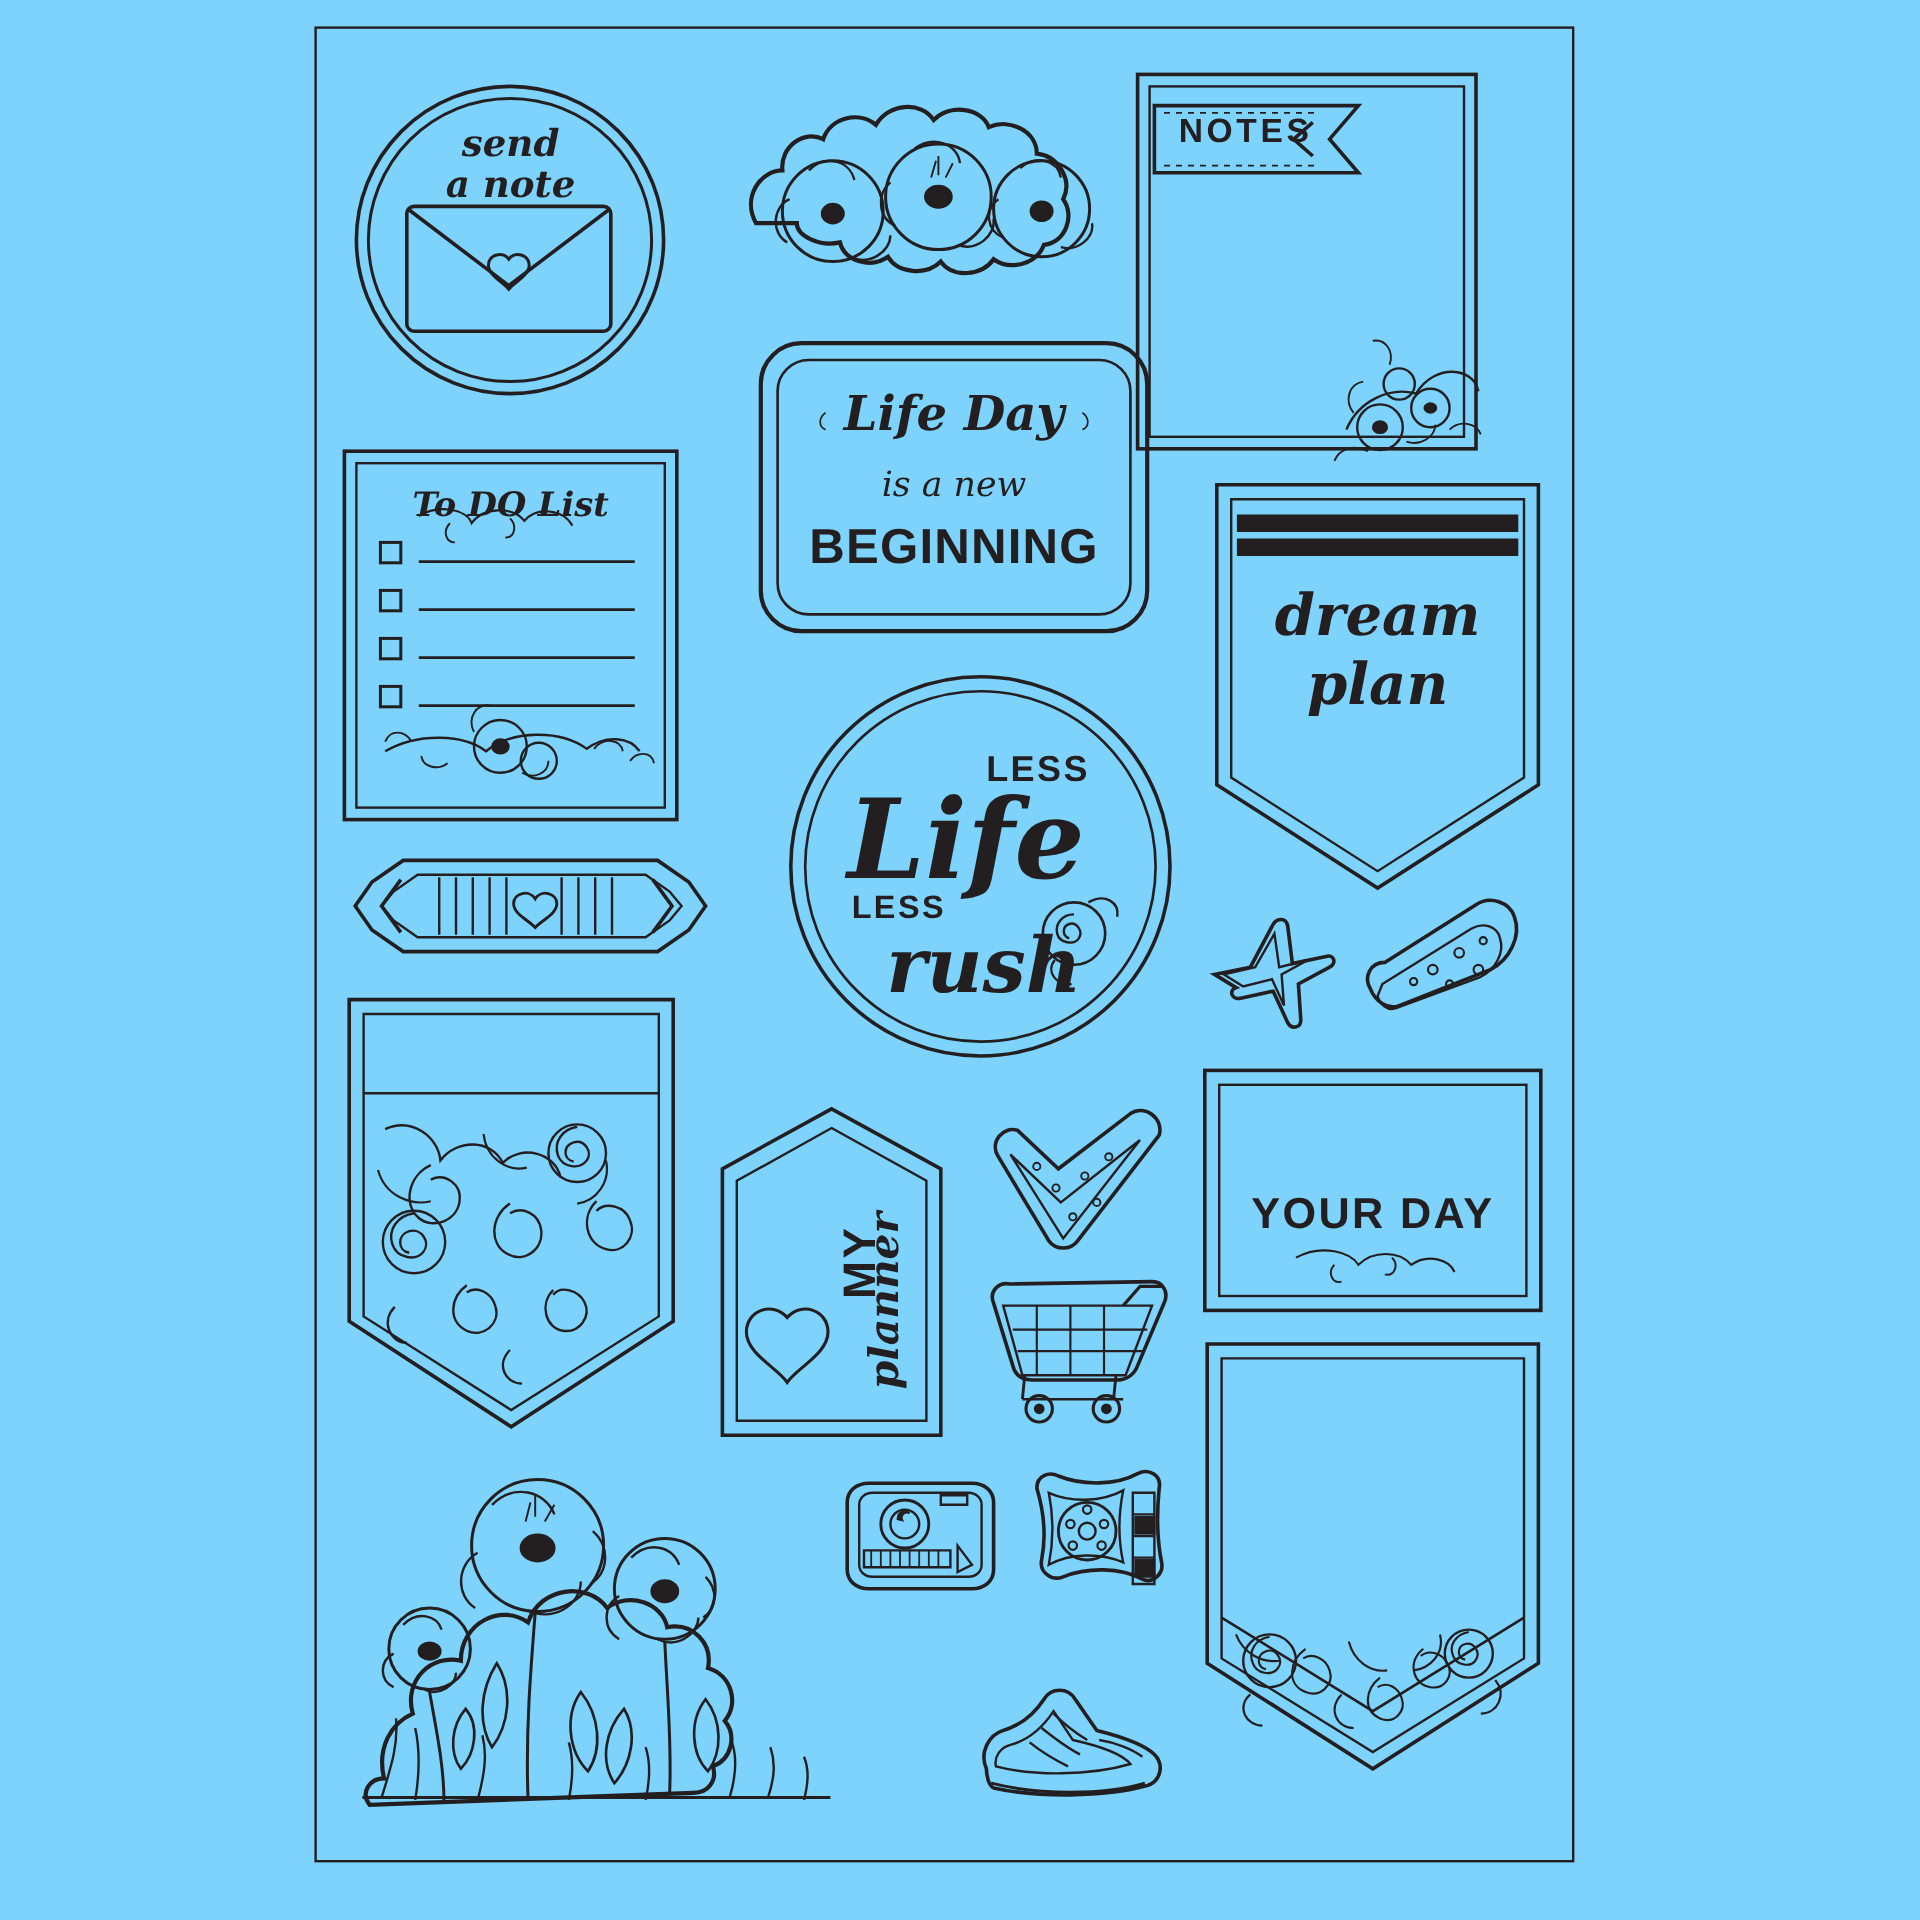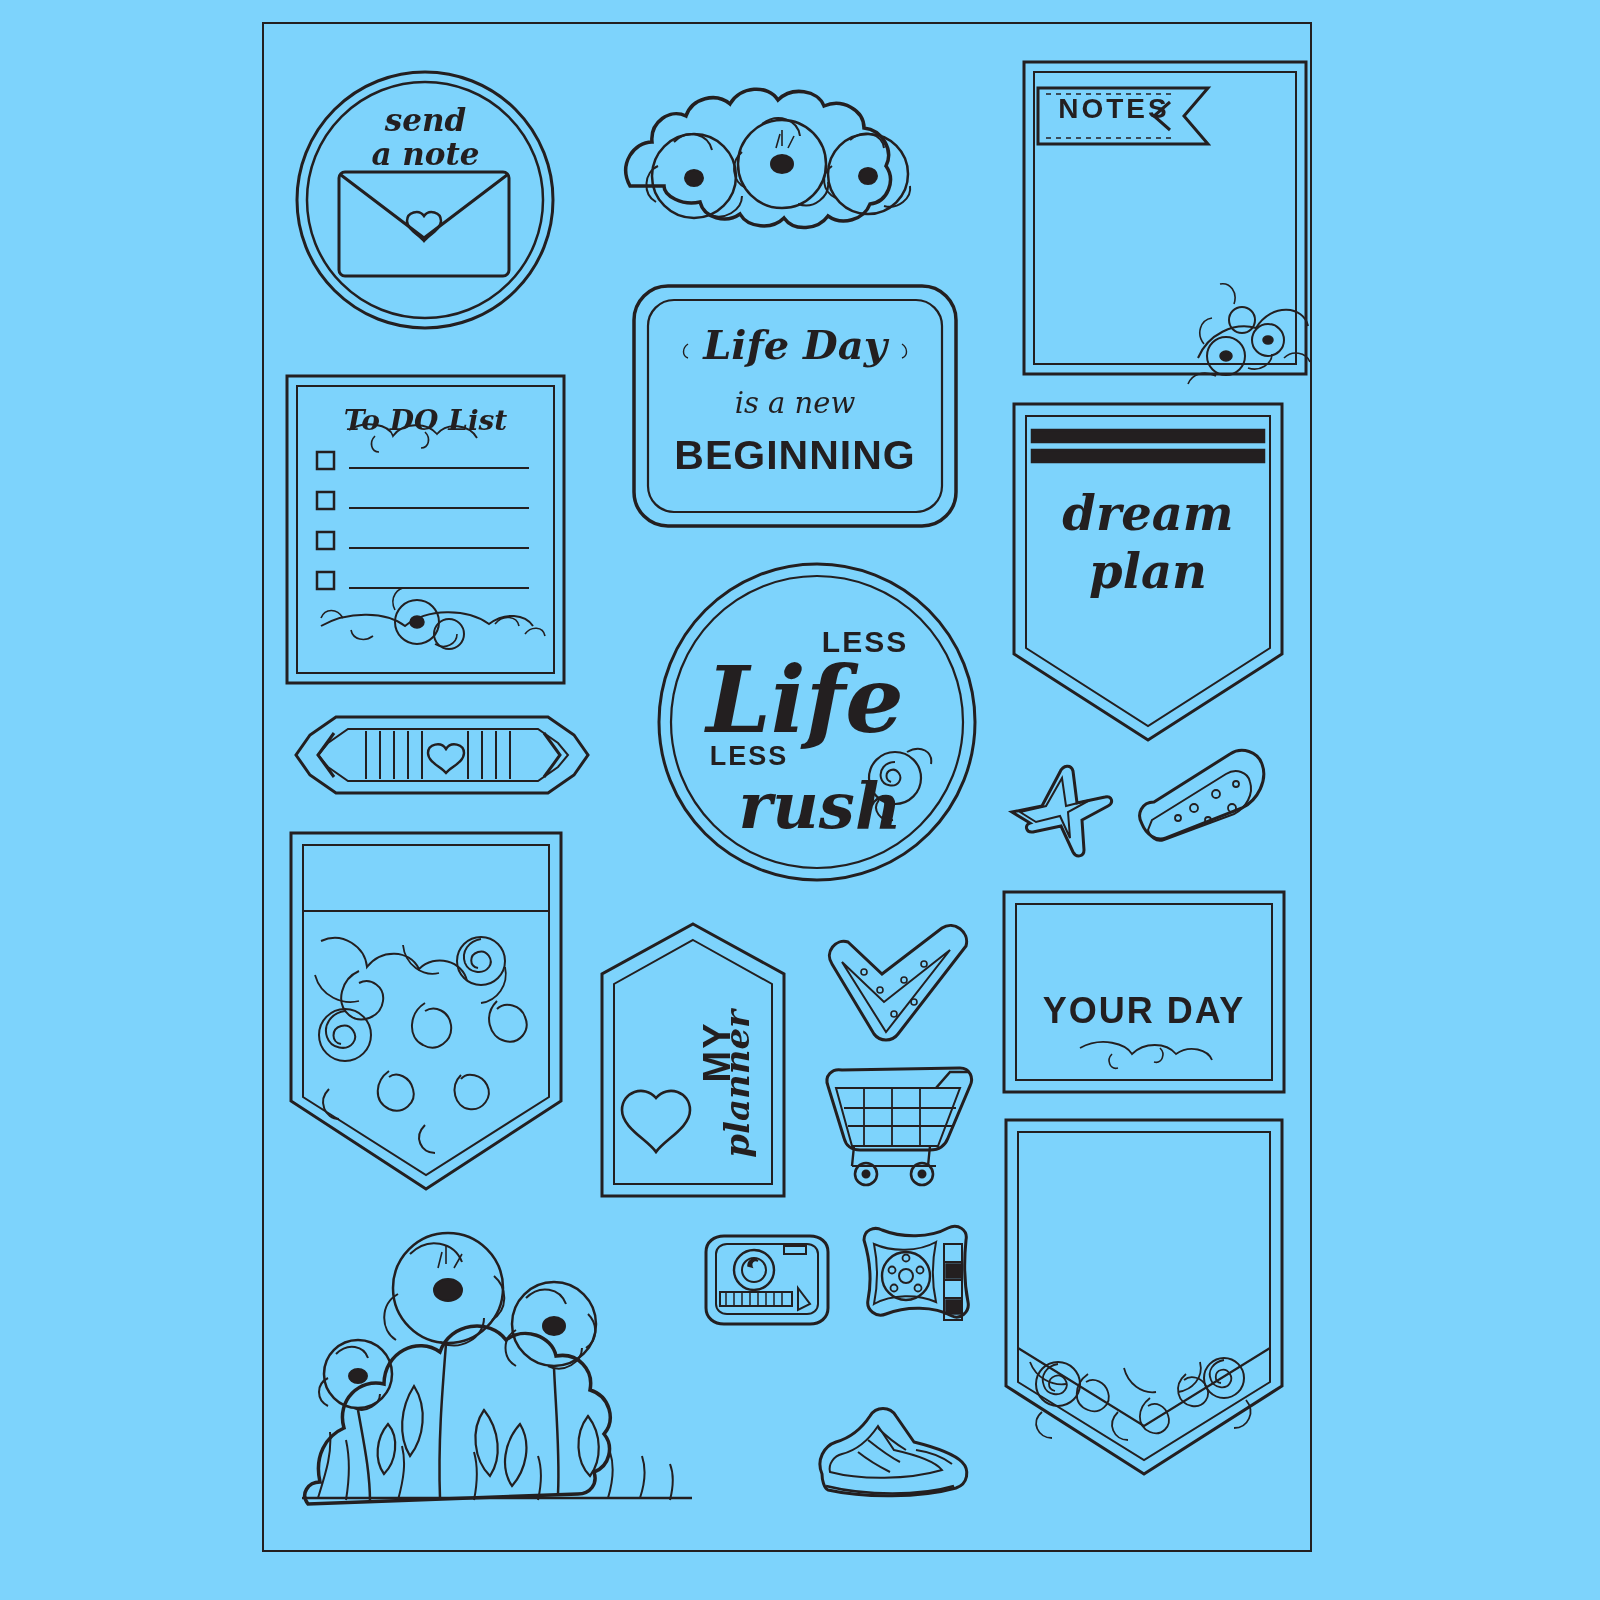--- a/index.html
+++ b/index.html
@@ -88,21 +88,21 @@
       <path class="ink" d="M62 64 c14 -14 34 -8 38 8 M46 88 c-14 6 -16 28 -2 36 M96 136 c16 8 34 -4 34 -18" stroke-width="2"></path>
       <path class="ink" d="M150 46 c16 -12 36 -4 38 12 M130 74 c-12 10 -10 30 4 36 M186 126 c16 6 32 -8 30 -22" stroke-width="2"></path>
       <path class="ink" d="M238 62 c14 -12 32 -6 34 8 M220 88 c-12 8 -10 26 4 32 M272 128 c14 4 28 -8 26 -20" stroke-width="2"></path>
       <ellipse class="ink" cx="170" cy="86" rx="11" ry="9" stroke-width="2" style="fill:#231f20"></ellipse>
       <ellipse class="ink" cx="82" cy="100" rx="9" ry="8" stroke-width="2" style="fill:#231f20"></ellipse>
       <ellipse class="ink" cx="256" cy="98" rx="9" ry="8" stroke-width="2" style="fill:#231f20"></ellipse>
       <path class="ink" d="M164 70 l4 -14 M176 70 l6 -12 M170 68 l0 -16" stroke-width="1.6"></path>
     </svg>
   </div>
 
-  <div class="sticker" style="left:1020px; top:58px; width:290px; height:320px;">
+  <div class="sticker" style="left:944px; top:58px; width:290px; height:320px;">
     <svg width="290" height="320" viewBox="0 0 290 320">
       <rect class="ink" x="4" y="4" width="282" height="312" stroke-width="3"></rect>
       <rect class="ink" x="14" y="14" width="262" height="292" stroke-width="2"></rect>
       <g>
         <path class="ink" d="M18 30 h170 l-24 28 l24 28 h-170 z" stroke-width="3"></path>
         <path class="ink" d="M26 36 h130 M26 80 h130" stroke-width="1.4" stroke-dasharray="5 5"></path>
         <path class="ink" d="M150 44 l-16 14 l16 14" stroke-width="3"></path>
       </g>
       <g>
         <path class="ink" d="M178 300 c10 -24 36 -36 58 -30 c16 -26 48 -22 52 -2" stroke-width="2"></path>

